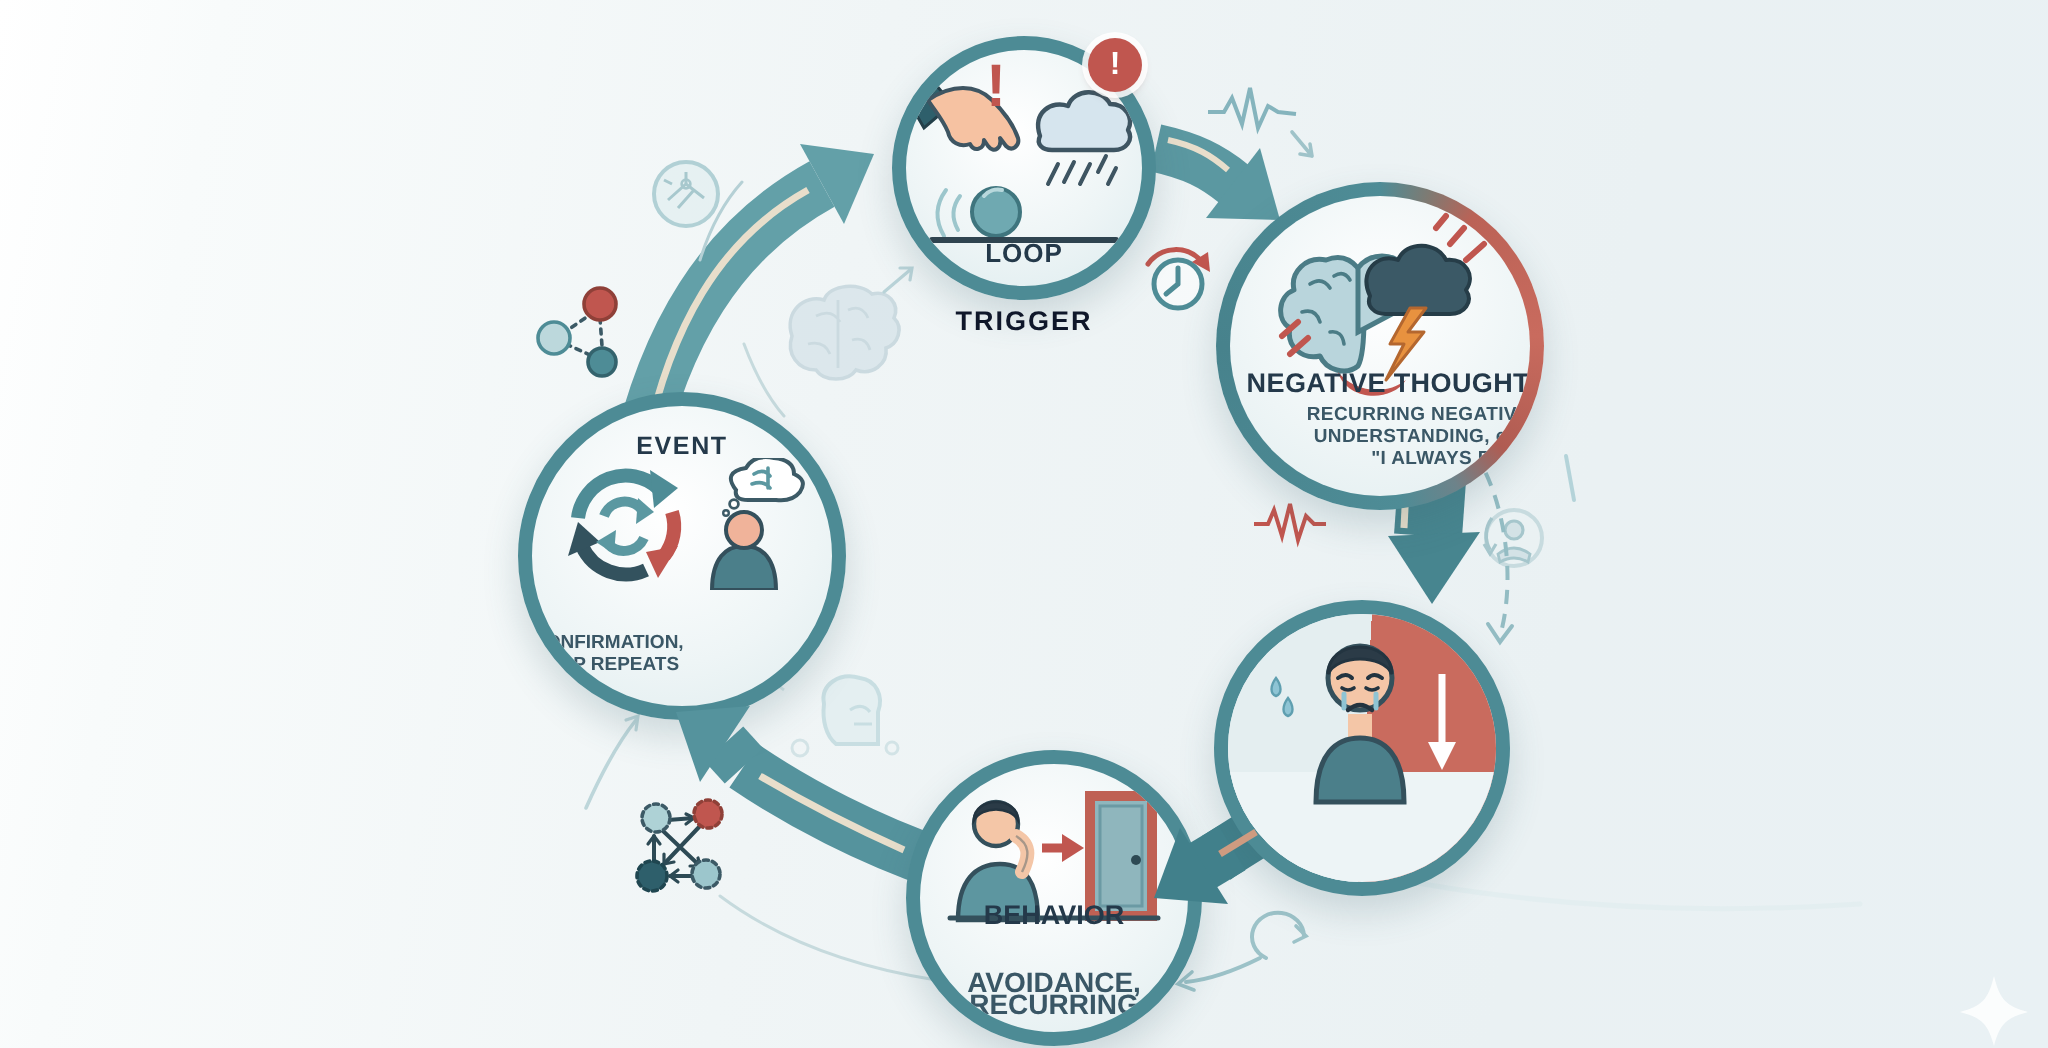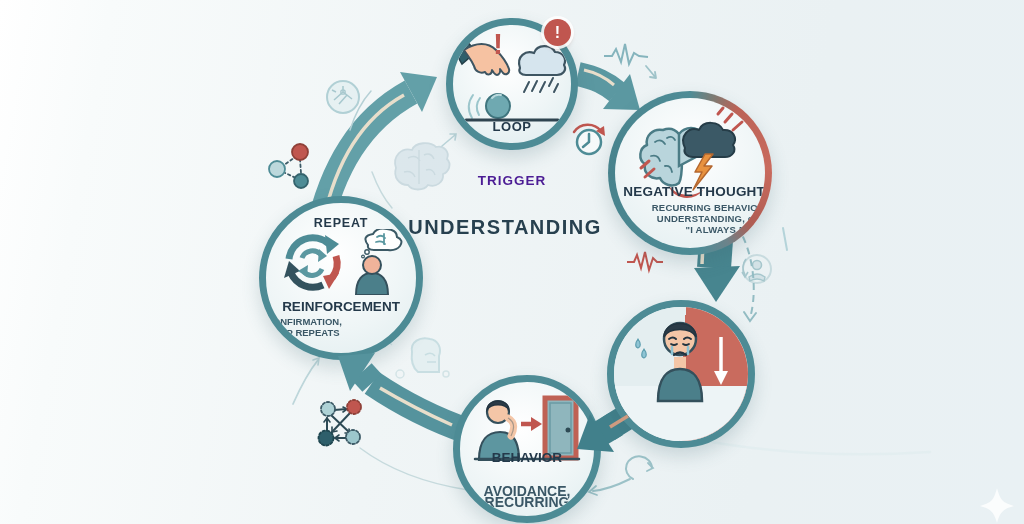--- a/index.html
+++ b/index.html
@@ -20,21 +20,21 @@
   
   #node-event { left:446px; top:18px; width:132px; height:132px;
     border:7px solid #4d8b95; background:radial-gradient(circle at 45% 35%, #ffffff 0%, #eef5f6 55%, #dcebee 100%); }
   #event-alert { position:absolute; left:40px; top:2px; color:#c0564f; font-size:30px; font-weight:bold; z-index:4; }
   #event-label { position:absolute; left:0; bottom:9px; width:100%; text-align:center;
     font-size:13px; font-weight:bold; letter-spacing:.5px; color:#24394a; }
   #event-badge { position:absolute; left:544px; top:19px; width:27px; height:27px; border-radius:50%;
     background:#c0564f; color:#fff; z-index:4; text-align:center; line-height:27px; font-weight:bold; font-size:16px;
     box-shadow:0 0 0 3px rgba(255,255,255,.85), 0 2px 5px rgba(120,60,55,.4); }
   #event-caption { position:absolute; left:446px; top:153px; width:132px; text-align:center;
-    font-size:13.5px; font-weight:bold; letter-spacing:1px; color:#4c1d95; z-index:2;margin-top:20px; }
+    font-size:13.5px; font-weight:bold; letter-spacing:1px; color:#0f172a; z-index:2; }
 
   
   #node-nt { left:608px; top:91px; width:164px; height:164px;
     background:conic-gradient(from 0deg, #4e8c96 0%, #7f7a72 5%, #bb6256 10%, #c96b5e 24%, #b05c52 36%, #6d838a 42%, #4e8c96 48%, #47828c 75%, #4e8c96 100%); }
   #node-nt .inner { position:absolute; inset:7px; border-radius:50%; overflow:hidden;
     background:radial-gradient(circle at 50% 35%, #ffffff 0%, #eef5f6 60%, #e2eef0 100%); }
   .nt-text { position:absolute; width:100%; text-align:right; color:#24394a; }
   #nt-label { top:86px; font-size:13.5px; font-weight:bold; letter-spacing:.2px; }
   .nt-sub { font-size:9.5px; font-weight:bold; color:#3a5766; letter-spacing:.2px; }
   #nt-sub1 { top:104px; } #nt-sub2 { top:115px; } #nt-sub3 { top:126px; }
@@ -208,21 +208,21 @@
       </g>
       <g>
         <path d="M64,44 C58,32 68,22 78,26 C82,16 98,17 102,26 C112,25 117,34 112,41 C116,47 111,53 104,53 L72,53 C66,53 62,49 64,44 Z" fill="#3b5966" stroke="#263d48" stroke-width="2" stroke-linejoin="round"></path>
       </g>
       <polygon points="84,50 74,68 81,68 72,86 91,62 83,62 92,50" fill="#e8923f" stroke="#b4672f" stroke-width="1.5" stroke-linejoin="round"></polygon>
       <g stroke="#c0564f" stroke-width="3" stroke-linecap="round">
         <path d="M20,64 L28,57 M24,73 L33,65 M104,18 L111,10 M112,26 L121,18 M97,10 L102,4" fill="none"></path>
       </g>
     </svg>
     <div class="nt-text" id="nt-label">NEGATIVE THOUGHT</div>
-    <div class="nt-text nt-sub" id="nt-sub1">RECURRING BEHAVIOR</div>
+    <div class="nt-text nt-sub" id="nt-sub1">RECURRING NEGATIVE</div>
     <div class="nt-text nt-sub" id="nt-sub2">UNDERSTANDING, e.g.</div>
     <div class="nt-text nt-sub" id="nt-sub3">"I ALWAYS FAIL"</div>
   </div>
 </div>
 
 <div class="node" id="node-emotion">
   <div class="fill" id="emotion-split">
     <div id="emotion-band">
       
       
@@ -269,49 +269,47 @@
       <line x1="4" y1="67" x2="108" y2="67" stroke="#34505c" stroke-width="2.5" stroke-linecap="round"></line>
     </svg>
     <div id="behavior-label">BEHAVIOR</div>
     <div class="behavior-sub" id="behavior-sub1">AVOIDANCE,</div>
     <div class="behavior-sub" id="behavior-sub2">RECURRING</div>
   </div>
 </div>
 
 <div class="node" id="node-repeat">
   <div class="fill">
-    <div id="repeat-top">REPEAT</div>
+    <div id="repeat-top">EVENT</div>
     <svg viewBox="0 0 68 66" style="position:absolute;left:13px;top:28px;width:68px;height:66px;" fill="none">
       <path d="M10,28 A24,24 0 0 1 50,13" stroke="#4e8c96" stroke-width="7"></path>
       <polygon points="46,4 60,13 48,23" fill="#4e8c96"></polygon>
       <path d="M57,25 A24,24 0 0 1 53,47" stroke="#c0564f" stroke-width="7"></path>
       <polygon points="60,42 50,58 44,45" fill="#c0564f"></polygon>
       <path d="M44,54 A24,24 0 0 1 12,42" stroke="#33525e" stroke-width="7"></path>
       <polygon points="5,47 10,30 21,40" fill="#33525e"></polygon>
       <path d="M23,27 A11,11 0 0 1 42,24" stroke="#5b98a1" stroke-width="5"></path>
       <polygon points="40,18 48,25 39,31" fill="#5b98a1"></polygon>
       <path d="M43,38 A11,11 0 0 1 25,41" stroke="#5b98a1" stroke-width="5"></path>
       <polygon points="28,46 19,40 29,34" fill="#5b98a1"></polygon>
     </svg>
     <svg viewBox="0 0 58 66" style="position:absolute;left:82px;top:26px;width:58px;height:66px;">
       <path d="M8,66 C8,50 15,44 24,44 C33,44 40,50 40,66 Z" fill="#4b7f8a" stroke="#34505c" stroke-width="2"></path>
       <circle cx="24" cy="36" r="9" fill="#f0b39a" stroke="#34505c" stroke-width="2"></circle>
       <path d="M20,16 q-7,-9 5,-11 q4,-7 14,-5 q10,1 10,8 q7,3 3,9 q-4,5 -12,4 l-14,0 q-7,0 -6,-5 Z" fill="#ffffff" stroke="#3c5a66" stroke-width="2"></path>
       <path d="M29,8 q5,-3 8,1 M28,13 q6,-2 9,2 M36,5 l0,10" stroke="#5b98a1" stroke-width="1.8" fill="none" stroke-linecap="round"></path>
       <circle cx="19" cy="23" r="2.2" fill="#ffffff" stroke="#3c5a66" stroke-width="1.4"></circle>
       <circle cx="15" cy="27.5" r="1.4" fill="#ffffff" stroke="#3c5a66" stroke-width="1.2"></circle>
     </svg>
-    <div id="repeat-label">REINFORCEMENT</div>
     <div class="repeat-sub" id="repeat-sub1">CONFIRMATION,</div>
     <div class="repeat-sub" id="repeat-sub2">LOOP REPEATS</div>
   </div>
 </div>
 
 <div id="title">
-  <div id="title-line1">UNDERSTANDING</div>
 </div>
 
 <svg id="deco-top" class="layer" viewBox="0 0 1024 524">
   <g>
     <path d="M616,424 L601,433" stroke="#41808b" stroke-width="26" fill="none"></path>
     <polygon points="577,449 590,414 614,452" fill="#41808b"></polygon>
     <path d="M628,416 L610,427" stroke="#cf9b80" stroke-width="3.5" fill="none"></path>
   </g>
   <g>
     <path d="M372,383 L362,372" stroke="#55939d" stroke-width="26" fill="none"></path>

